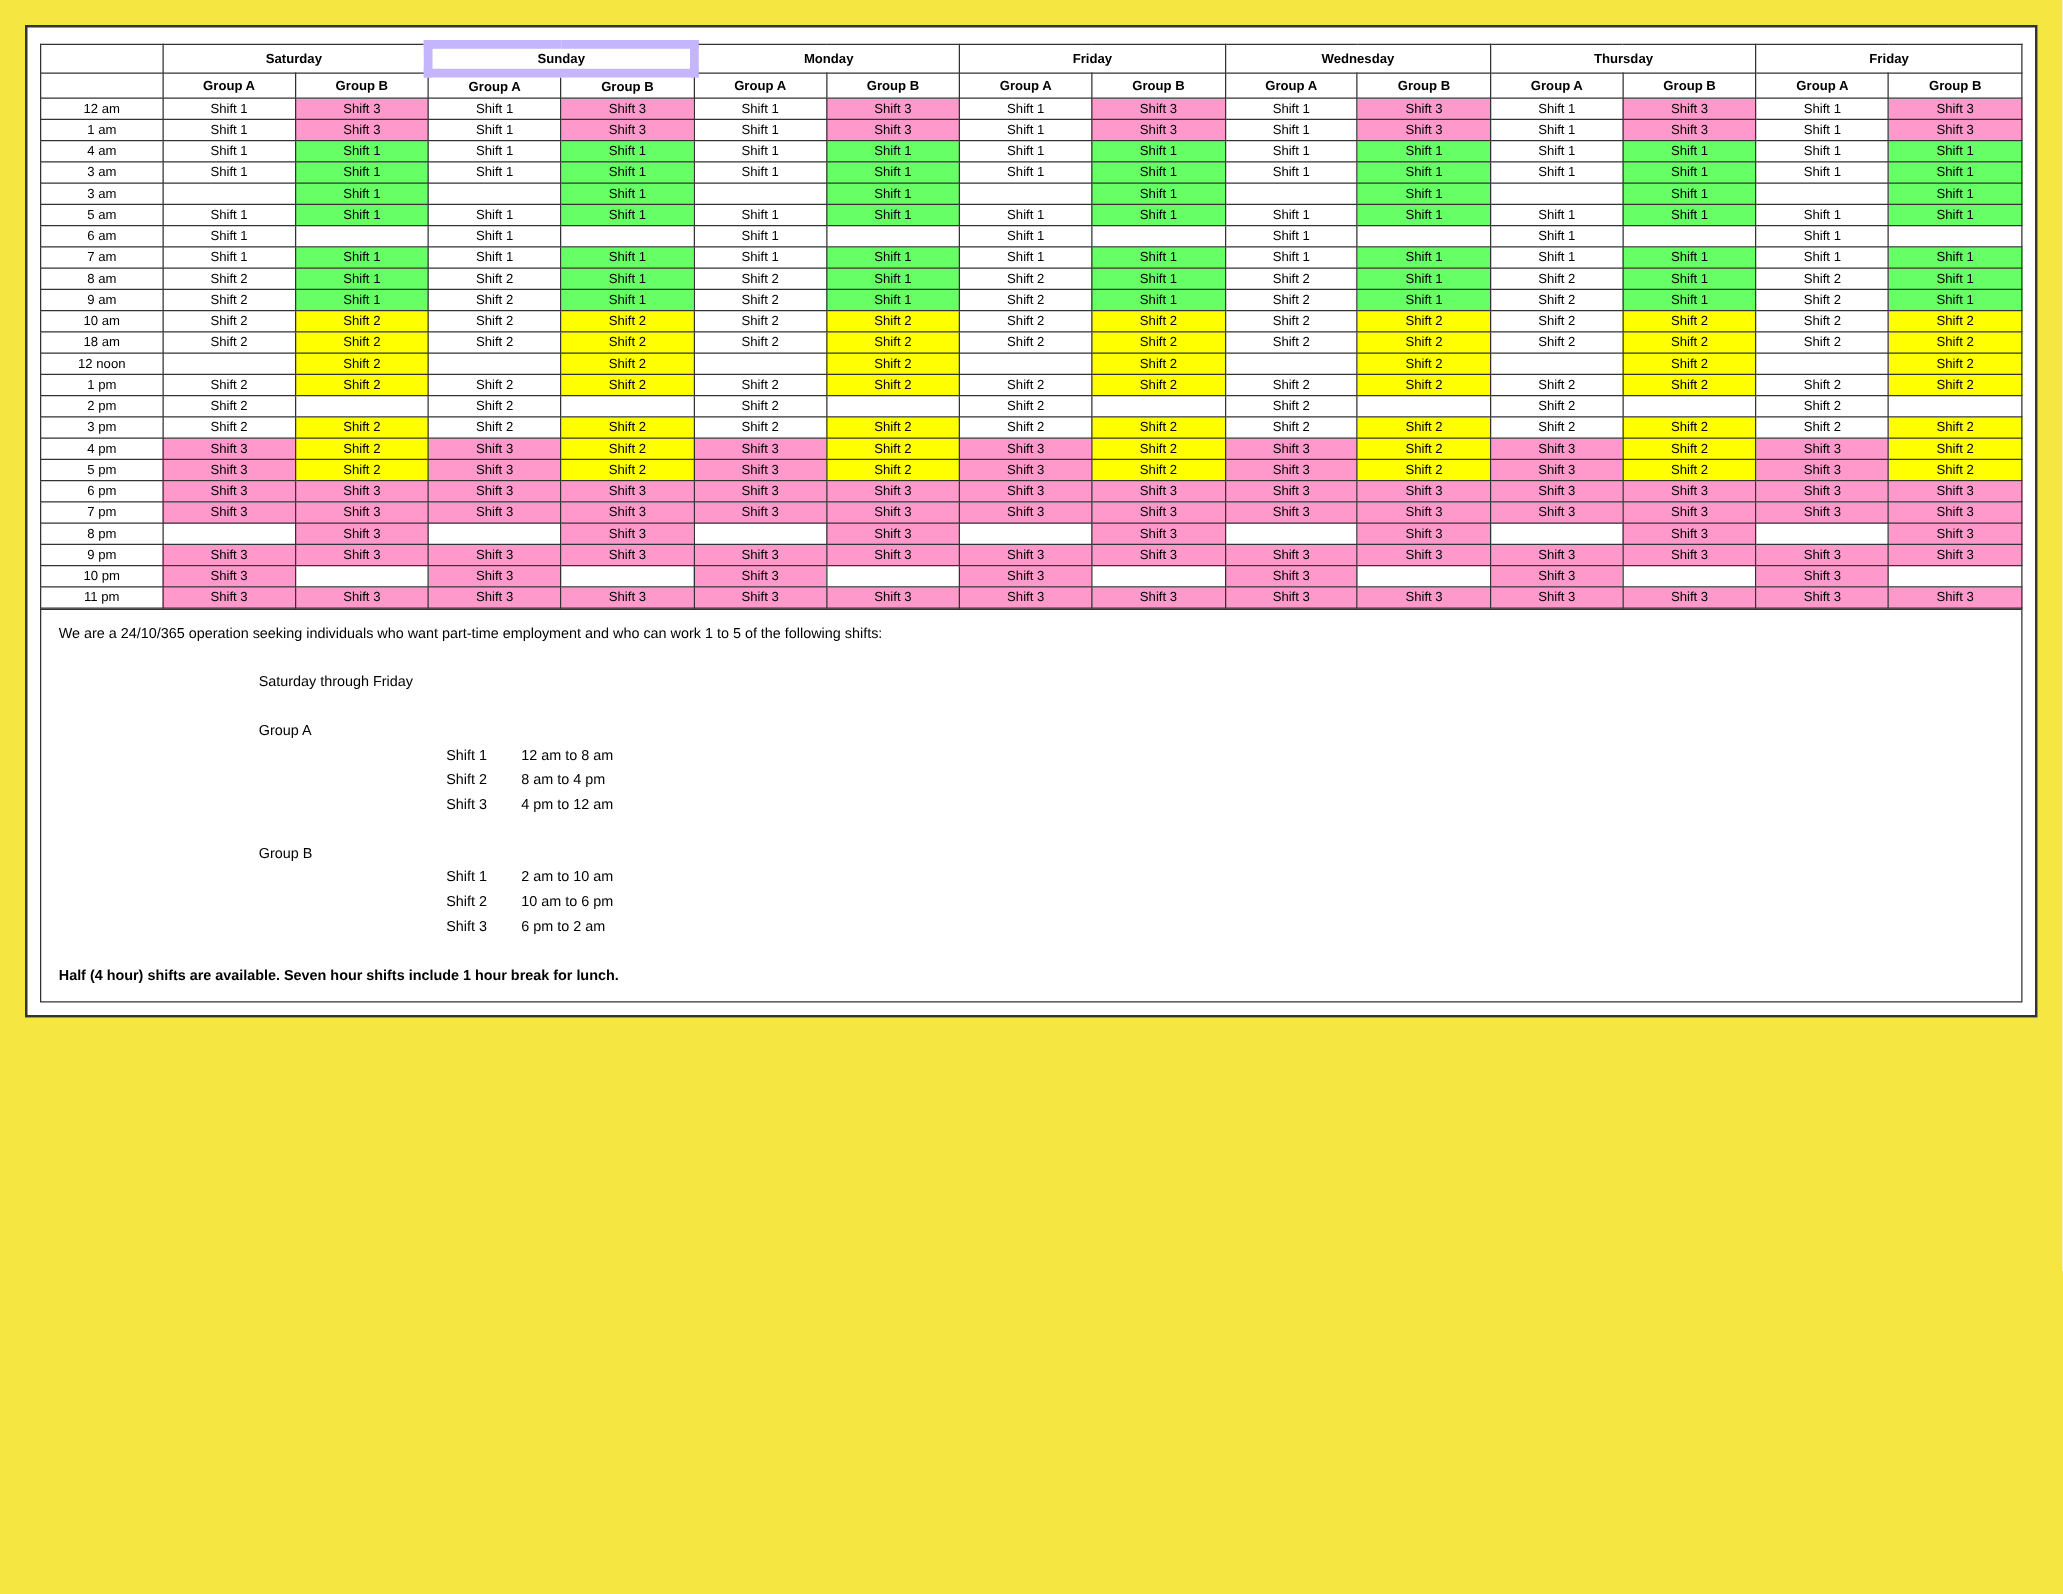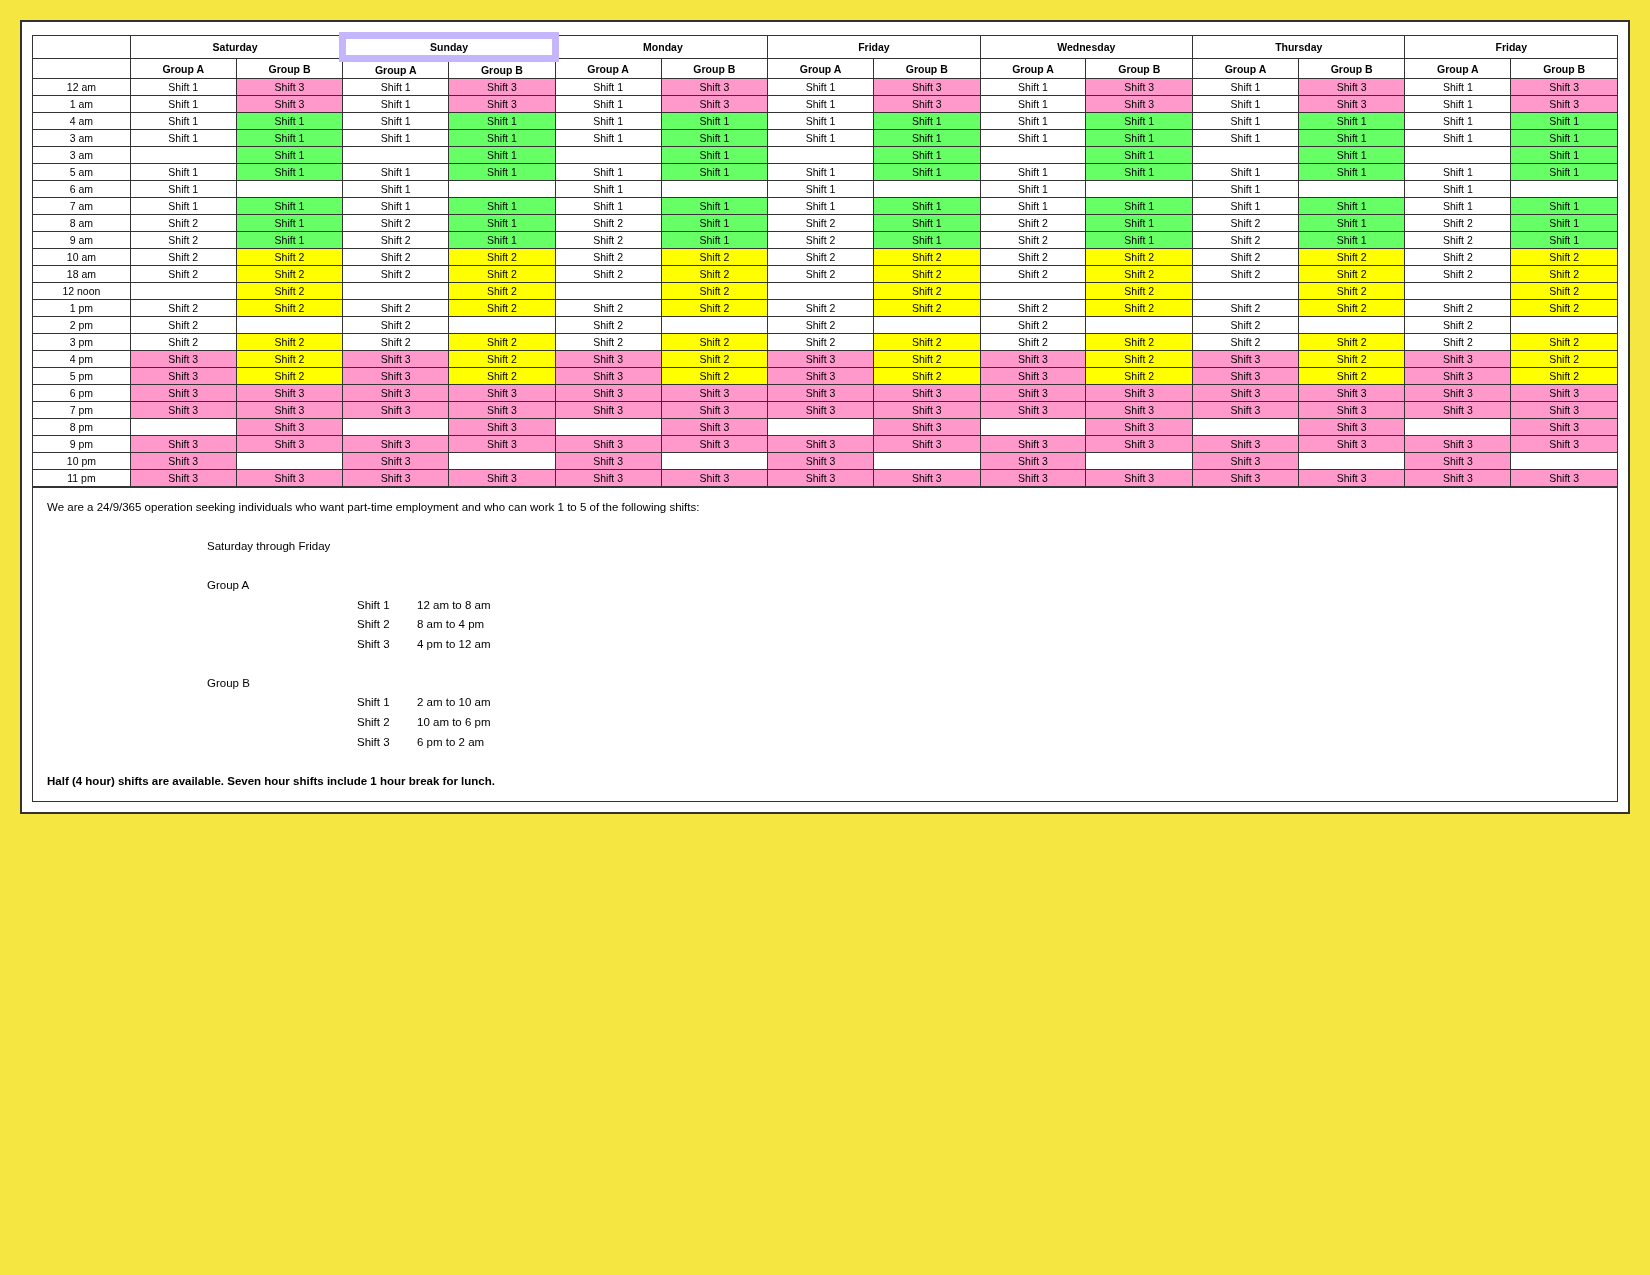--- a/index.html
+++ b/index.html
@@ -485,21 +485,21 @@
           <td style="background-color: rgb(255, 153, 204); color: rgb(0, 0, 0);">Shift 3</td>
           <td style="background-color: rgb(255, 153, 204); color: rgb(0, 0, 0);">Shift 3</td>
           <td style="background-color: rgb(255, 153, 204); color: rgb(0, 0, 0);">Shift 3</td>
           <td style="background-color: rgb(255, 153, 204); color: rgb(0, 0, 0);">Shift 3</td>
           <td style="background-color: rgb(255, 153, 204); color: rgb(0, 0, 0);">Shift 3</td>
         </tr>
       </tbody>
   </table>
 
   <div class="info-box">
-    <span>We are a 24/9/365 operation seeking individuals who want part-time employment and who can work 1 to 5 of the following shifts:</span>
+    <span>We are a 24/10/365 operation seeking individuals who want part-time employment and who can work 1 to 5 of the following shifts:</span>
     <br><br>
     <span style="margin-left:160px;">Saturday through Friday</span>
     <br><br>
     <span style="margin-left:160px;">Group A</span>
     <br>
     <span id="group-a-shifts"><div style="margin-left: 310px;"><span style="display:inline-block;width:60px;">Shift 1</span><span>12 am to 8 am</span></div><div style="margin-left: 310px;"><span style="display:inline-block;width:60px;">Shift 2</span><span>8 am to 4 pm</span></div><div style="margin-left: 310px;"><span style="display:inline-block;width:60px;">Shift 3</span><span>4 pm to 12 am</span></div></span>
     <br>
     <span style="margin-left:160px;">Group B</span>
     <br>
     <span id="group-b-shifts"><div style="margin-left: 310px;"><span style="display:inline-block;width:60px;">Shift 1</span><span>2 am to 10 am</span></div><div style="margin-left: 310px;"><span style="display:inline-block;width:60px;">Shift 2</span><span>10 am to 6 pm</span></div><div style="margin-left: 310px;"><span style="display:inline-block;width:60px;">Shift 3</span><span>6 pm to 2 am</span></div></span>

